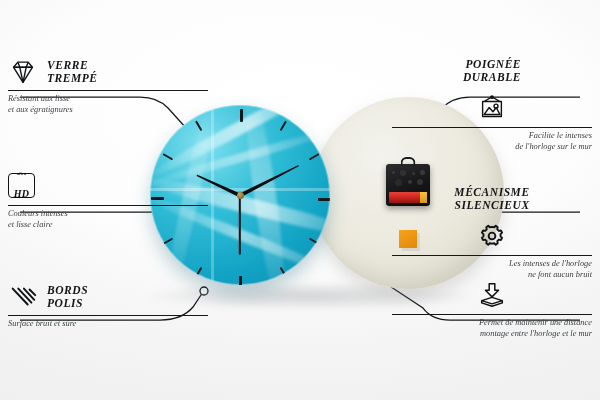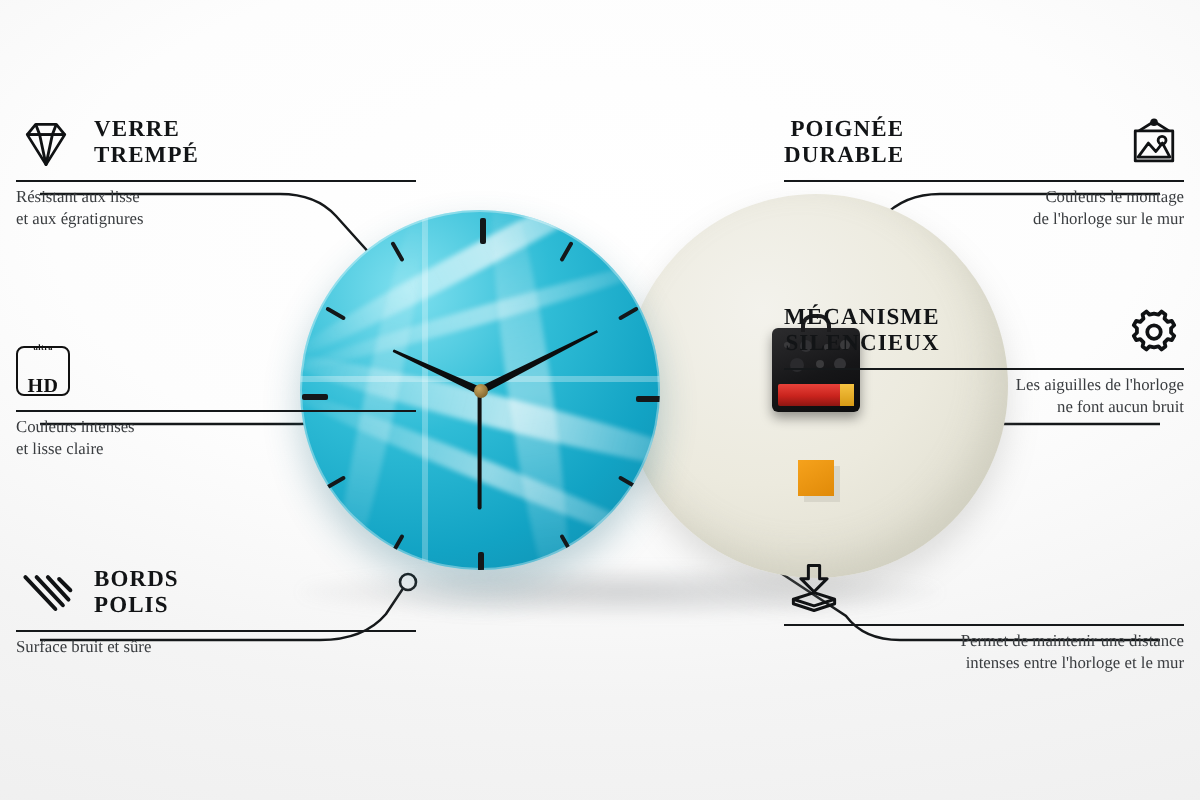--- a/index.html
+++ b/index.html
@@ -3,21 +3,21 @@
 <meta charset="utf-8">
 <style>
   * { margin:0; padding:0; box-sizing:border-box; }
   html,body { width:600px; height:400px; overflow:hidden; }
   body {
     font-family:"Liberation Serif", serif;
     background:
       radial-gradient(ellipse 120% 90% at 50% 28%, #ffffff 0%, #fdfdfd 38%, #f4f4f4 66%, #eeeeee 100%);
     position:relative;
   }
-  #stage { position:absolute; inset:0; }
+  #stage { position:absolute; inset:0;font-style:italic; }
 
   
   .photo-zone { position:absolute; left:140px; top:95px; width:335px; height:215px; }
 
   .clock-back {
     position:absolute; left:172px; top:2px; width:192px; height:192px;
     border-radius:50%;
     background:
       radial-gradient(circle at 36% 30%, #f3f2ec 0%, #eceade 48%, #e2e0d2 78%, #d6d4c6 100%);
     box-shadow: 0 8px 16px rgba(120,120,115,.22), inset -7px -9px 18px rgba(170,168,152,.30);
@@ -105,21 +105,21 @@
     background:radial-gradient(ellipse at 50% 50%, rgba(120,124,128,.30) 0%, rgba(120,124,128,.10) 52%, rgba(0,0,0,0) 75%);
     filter:blur(3px);
   }
 
   
   .callout { position:absolute; width:200px; }
   .callout.left  { left:8px;  text-align:left; }
   .callout.right { right:8px; text-align:right; }
 
   .head { display:flex; align-items:center; gap:9px; }
-  .callout.right .head { justify-content:space-between; }
+  .callout.right .head { justify-content:center;flex-direction:column; }
   .callout.left  .head { justify-content:flex-start; }
 
   .ico { width:30px; height:28px; flex:0 0 30px; color:#101214; }
   .ico svg { display:block; width:100%; height:100%; }
 
   .title {
     font-family:"Liberation Serif", serif;
     font-weight:700; font-size:11.5px; line-height:13px;
     letter-spacing:.55px; color:#121416; text-transform:uppercase;
     white-space:pre-line;
@@ -302,52 +302,52 @@
           <path d="M16 2 L8 7 M16 2 L24 7"></path>
               <circle cx="16" cy="2.4" r="1.3" fill="currentColor"></circle>
           <rect x="6" y="7" width="20" height="16"></rect>
           <path d="M7.5 21 L13 13.5 L17 18 L20.5 13.5 L24.5 21 Z"></path>
           <circle cx="20.3" cy="12" r="2.1"></circle>
             </g>
           </svg>
       </span>
     </div>
     <div class="rule"></div>
-    <div class="desc">Couleurs le montage
+    <div class="desc">Facilite le intenses
 de l'horloge sur le mur</div>
   </div>
 
-  <div class="callout right" style="top:152px">
+  <div class="callout right" style="top:186px">
     <div class="head">
       <div class="title">MÉCANISME
 SILENCIEUX</div>
       <span class="ico">
         <svg viewBox="0 0 32 28">
             <g fill="none" stroke="currentColor" stroke-width="2" stroke-linejoin="round">
           <path d="M16 4.2 l2.4 .5 1.6-1.6 2.1 1.6 -.5 2.2 1.7 1.7 2.2-.5 1.3 2.3 -1.7 1.6 0 2.4 1.7 1.6 -1.3 2.3 -2.2-.5 -1.7 1.7 .5 2.2 -2.1 1.6 -1.6-1.6 -2.4 .5 -2.4-.5 -1.6 1.6 -2.1-1.6 .5-2.2 -1.7-1.7 -2.2 .5 -1.3-2.3 1.7-1.6 0-2.4 -1.7-1.6 1.3-2.3 2.2 .5 1.7-1.7 -.5-2.2 2.1-1.6 1.6 1.6 Z"></path>
           <circle cx="16" cy="14" r="3.6"></circle>
             </g>
           </svg>
       </span>
     </div>
     <div class="rule"></div>
-    <div class="desc">Les aiguilles de l'horloge
+    <div class="desc">Les intenses de l'horloge
 ne font aucun bruit</div>
   </div>
 
   <div class="callout right" style="top:280px">
     <div class="head">
       <span class="ico">
         <svg viewBox="0 0 32 28">
             <g fill="none" stroke="currentColor" stroke-width="1.6" stroke-linejoin="round">
           <path d="M13 2 h6 v7 h4 l-7 7 -7-7 h4 Z"></path>
           <path d="M16 16.5 L27 20 L16 23.5 L5 20 Z"></path>
           <path d="M5 20 v2.4 L16 26 L27 22.4 V20"></path>
             </g>
           </svg>
       </span>
     </div>
     <div class="rule"></div>
     <div class="desc">Permet de maintenir une distance
-intenses entre l'horloge et le mur</div>
+montage entre l'horloge et le mur</div>
   </div>
 
 </div>
 
 </body></html>

